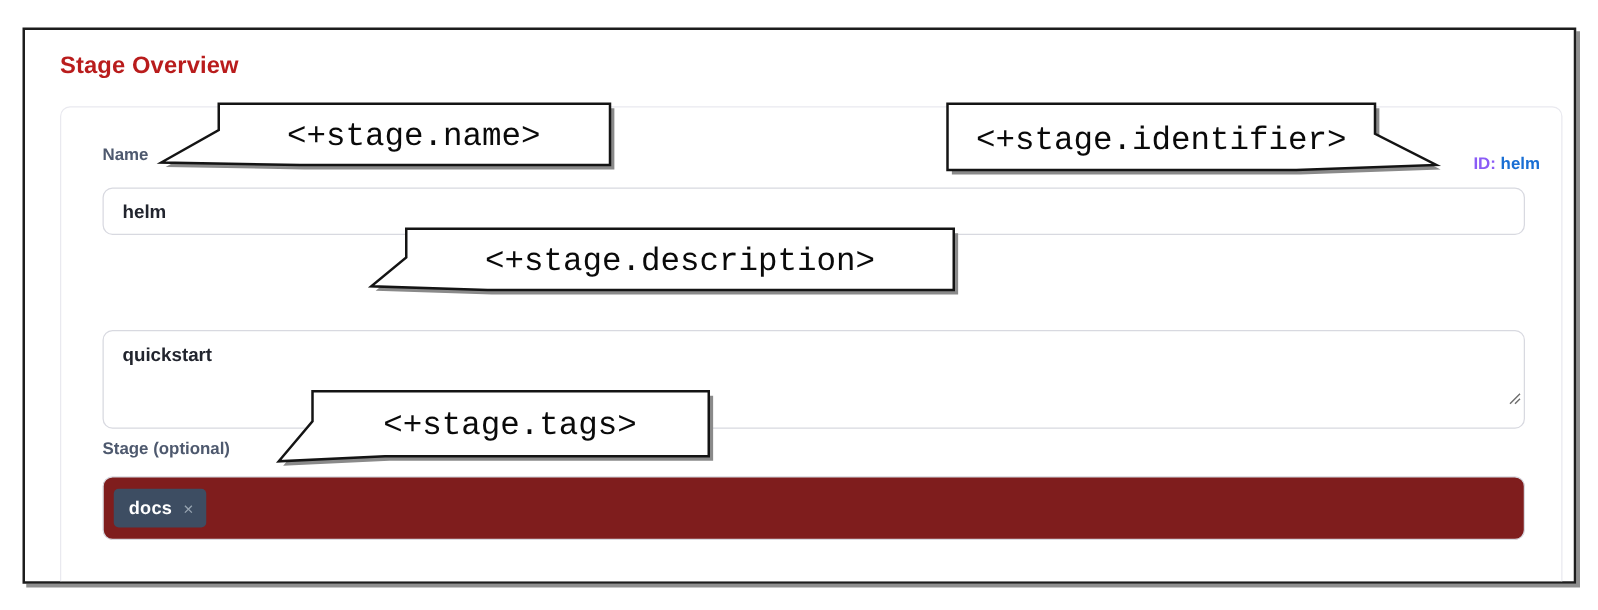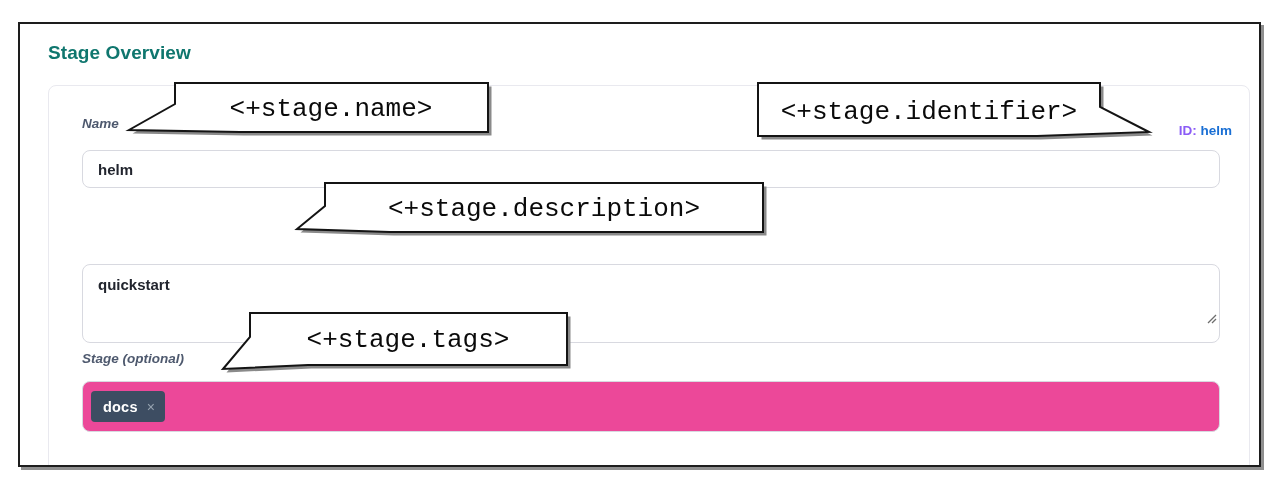--- a/index.html
+++ b/index.html
@@ -23,21 +23,21 @@
     box-shadow: 3px 3px 0 #8f8f8f;
     box-sizing: border-box;
     overflow: hidden;
   }
 
   .page-title {
     position: absolute;
     left: 28px; top: 18px;
     font-size: 19px;
     font-weight: 700;
-    color: #0f766e;
+    color: #b91c1c;
     letter-spacing: 0.1px;
   }
 
   
   .panel {
     position: absolute;
     left: 28px; top: 61px;
     width: 1202px; height: 400px;
     background: #ffffff;
     border: 1px solid #e9e9ef;
@@ -45,21 +45,20 @@
     box-sizing: border-box;
   }
 
   .field-label {
     position: absolute;
     left: 33px;
     font-size: 13.5px;
     font-weight: 600;
     color: #4e596e;
     line-height: 18px;
-    font-style: italic;
   }
   .label-name        { top: 29px; }
   .label-description { top: 132px; }
   .label-tags        { top: 264px; }
 
   .id-row {
     position: absolute;
     right: 17px; top: 36px;
     font-size: 13.5px;
     font-weight: 600;
@@ -109,21 +108,21 @@
     cursor: nwse-resize;
   }
 
   .tags-box {
     position: absolute;
     left: 33px; top: 295px;
     width: 1138px; height: 51px;
     border: 1px solid #d8d9e0;
     border-radius: 8px;
     box-sizing: border-box;
-    background: #ec4899;
+    background: #7f1d1d;
     display: flex;
     align-items: center;
     padding: 0 8px;
     cursor: text;
     text-align: right;
   }
   .tag-chip {
     display: inline-flex;
     align-items: center;
     background: #3d4d62;

